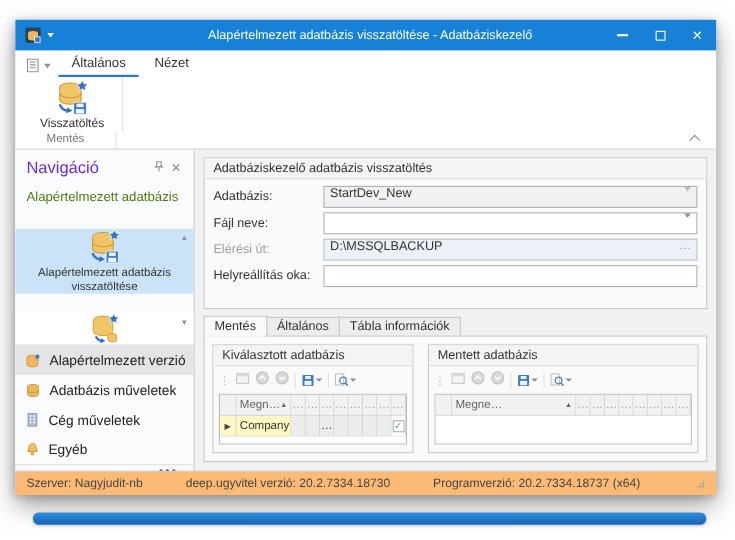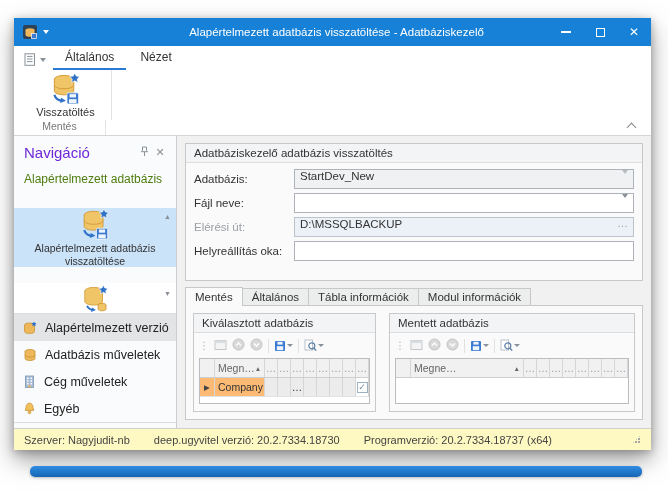--- a/index.html
+++ b/index.html
@@ -83,38 +83,38 @@
   .tab.active { background:#fafafa; position:relative; z-index:2; padding-top:3px; }
   .tabpage { border:1px solid #c8c8c8; background:#fafafa; flex:1; margin-bottom:8px; position:relative; z-index:1; margin-top:-1px; display:flex; gap:13px; padding:7px; min-height:0; }
 
   .listbox { border:1px solid #c9c9c9; background:#fafafa; display:flex; flex-direction:column; }
   .lb-left { width:183px; }
   .lb-right { flex:1; }
   .toolbar { height:25px; display:flex; align-items:center; gap:5px; padding:0 5px; }
   .tb-sep { width:1px; height:14px; background:#e2e2e2; }
   .tb-dots { color:#b0b0b0; font-size:10px; letter-spacing:0; }
   .tb-caret { width:0;height:0;border-left:3px solid transparent;border-right:3px solid transparent;border-top:3.5px solid #8a9097; margin-left:1px; }
-  .grid { margin:0 5px 7px; border:1px solid #b9bdc2; background:#fdba74; flex:1; display:flex; flex-direction:column; min-height:0; }
+  .grid { margin:0 5px 7px; border:1px solid #b9bdc2; background:#fef9c3; flex:1; display:flex; flex-direction:column; min-height:0; }
   .g-head { display:flex; background:#f1f1f1; border-bottom:1px solid #cfcfcf; height:19px; flex:0 0 19px; }
   .g-row { display:flex; height:19px; flex:0 0 19px; }
   .gc { border-right:1px solid #d6d6d6; display:flex; align-items:center; font-size:10.5px; color:#666; padding:0 3px; overflow:hidden; white-space:nowrap; }
   .g-head .gc { background:#f1f1f1; }
   .gc.ind { width:15px; flex:0 0 15px; justify-content:center; padding:0; }
   .gc.name { flex:1; min-width:0; }
   .gc.nar { width:13px; flex:0 0 13px; justify-content:center; padding:0; color:#9aa0a6; }
   .g-row .gc { border-bottom:1px solid #e3e3e3; color:#333; }
   .g-row .gc.nar { background:#ececec; }
   .g-row .gc.cbcell { background:#fff; }
   .sort { font-size:6.5px; color:#666; margin-left:auto; }
   .rowind { font-size:7.5px; color:#444; }
   .cb { width:11px; height:11px; border:1px solid #9fb0c0; background:#fff; color:#7b8fa3; font-size:9px; line-height:9px; text-align:center; }
   .g-fill { flex:1; background:#fff; }
 
   
-  .statusbar { flex:0 0 22px; background:#fef9c3; border-top:1px solid #d0d0d0; display:flex; align-items:center; font-size:11px; color:#444; padding:0 10px; gap:24px; }
+  .statusbar { flex:0 0 22px; background:#fdba74; border-top:1px solid #d0d0d0; display:flex; align-items:center; font-size:11px; color:#444; padding:0 10px; gap:39px; }
   .grip { margin-left:auto; width:9px; height:9px; background-image:radial-gradient(circle at 1.2px 1.2px, #a5a5a5 1px, transparent 1.3px); background-size:3px 3px; clip-path:polygon(100% 0,100% 100%,0 100%); }
 
   
   .bottom-strip { position:absolute; left:30px; top:466px; width:612px; height:11px; border-radius:5px;
     background:linear-gradient(180deg,#2f8de2,#1565b4); box-shadow:0 1px 3px rgba(0,0,0,.25); }
 </style>
 </head>
 <body>
 
 <div class="stage">
@@ -304,21 +304,20 @@
                 <input type="text" style="">
               </div>
             </div>
           </div>
         </div>
 
         <div class="tabstrip">
           <span class="tab active">Mentés</span>
           <span class="tab">Általános</span>
           <span class="tab">Tábla információk</span>
-          <span class="tab">Modul információk</span>
         </div>
 
         <div class="tabpage">
 
           <div class="listbox lb-left">
             <div class="gb-header">Kiválasztott adatbázis</div>
             <div class="toolbar">
               <span class="tb-dots">⋮</span>
               <span>
                 <svg width="13" height="12" viewBox="0 0 13 12">

